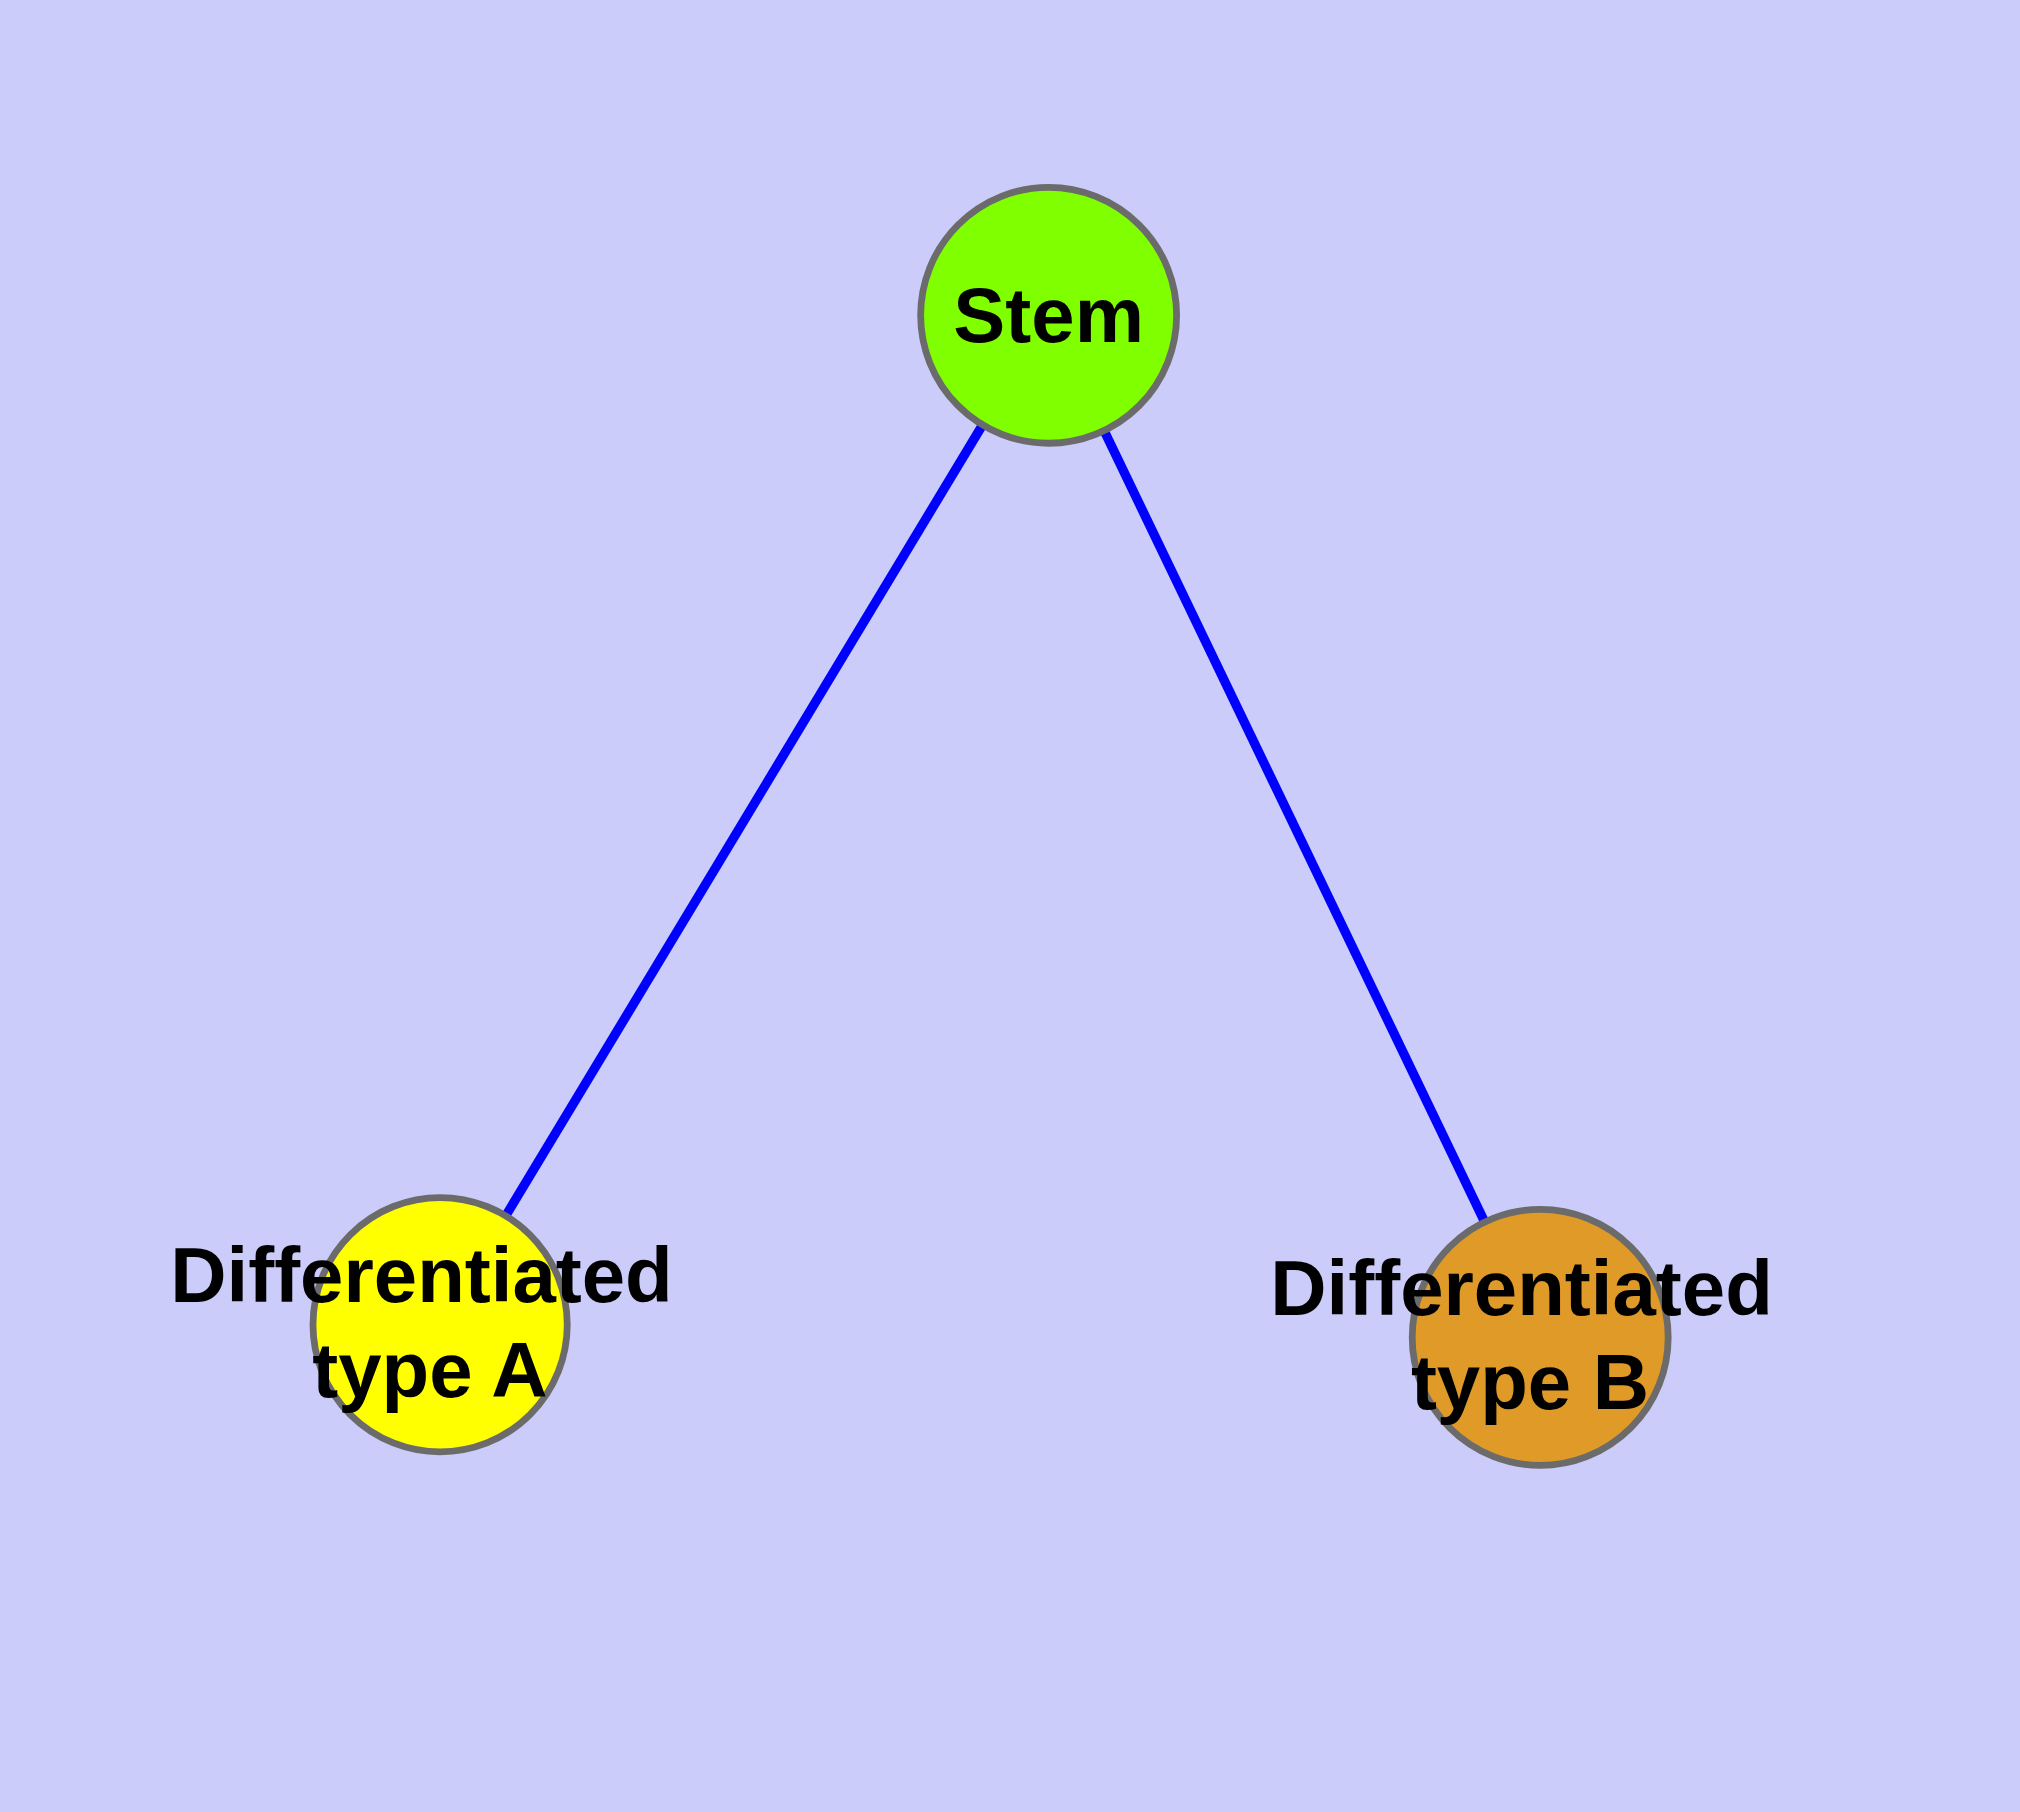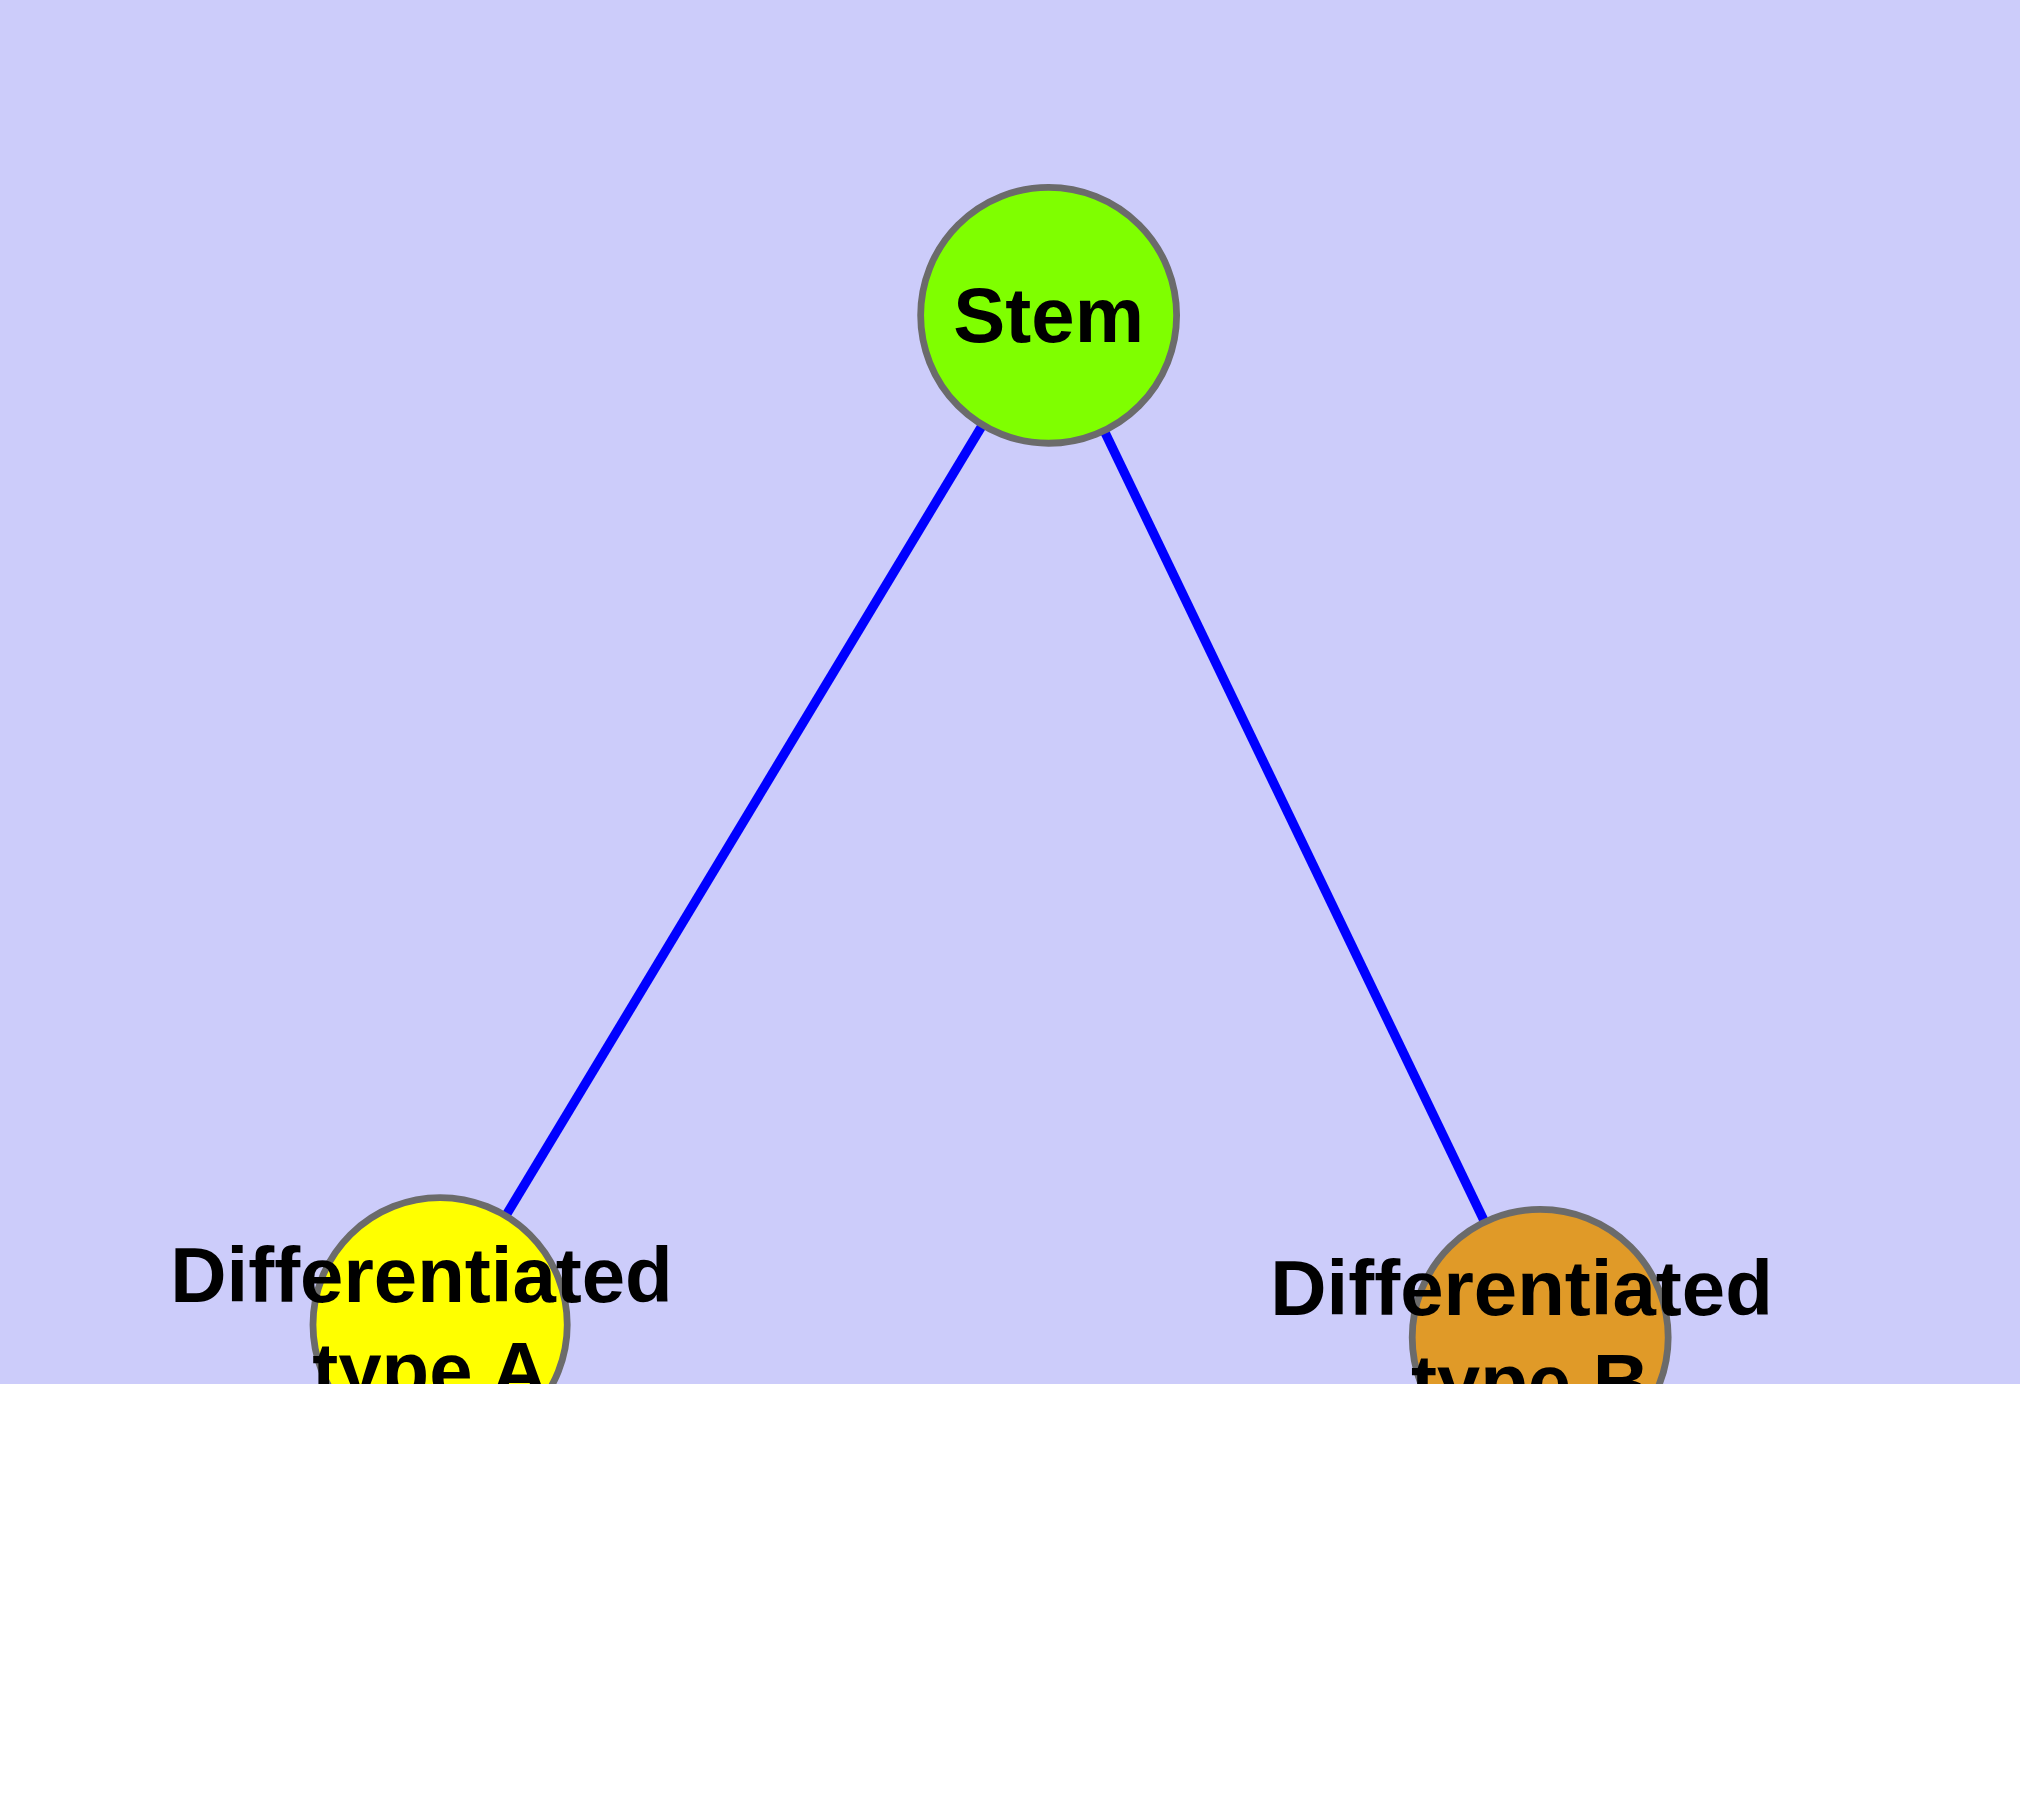--- a/index.html
+++ b/index.html
@@ -3,21 +3,21 @@
 <meta charset="utf-8">
 <style>
   html, body {
     margin: 0;
     padding: 0;
     background: #ffffff;
   }
   #canvas {
     position: relative;
     width: 2021px;
-    height: 1384px;
+    height: 1812px;
     overflow: hidden;
     background: #ccccfa;
     font-family: "Liberation Sans", "DejaVu Sans", sans-serif;
   }
   #graph-svg {
     position: absolute;
     left: 0;
     top: 0;
     width: 2021px;
     height: 1812px;

